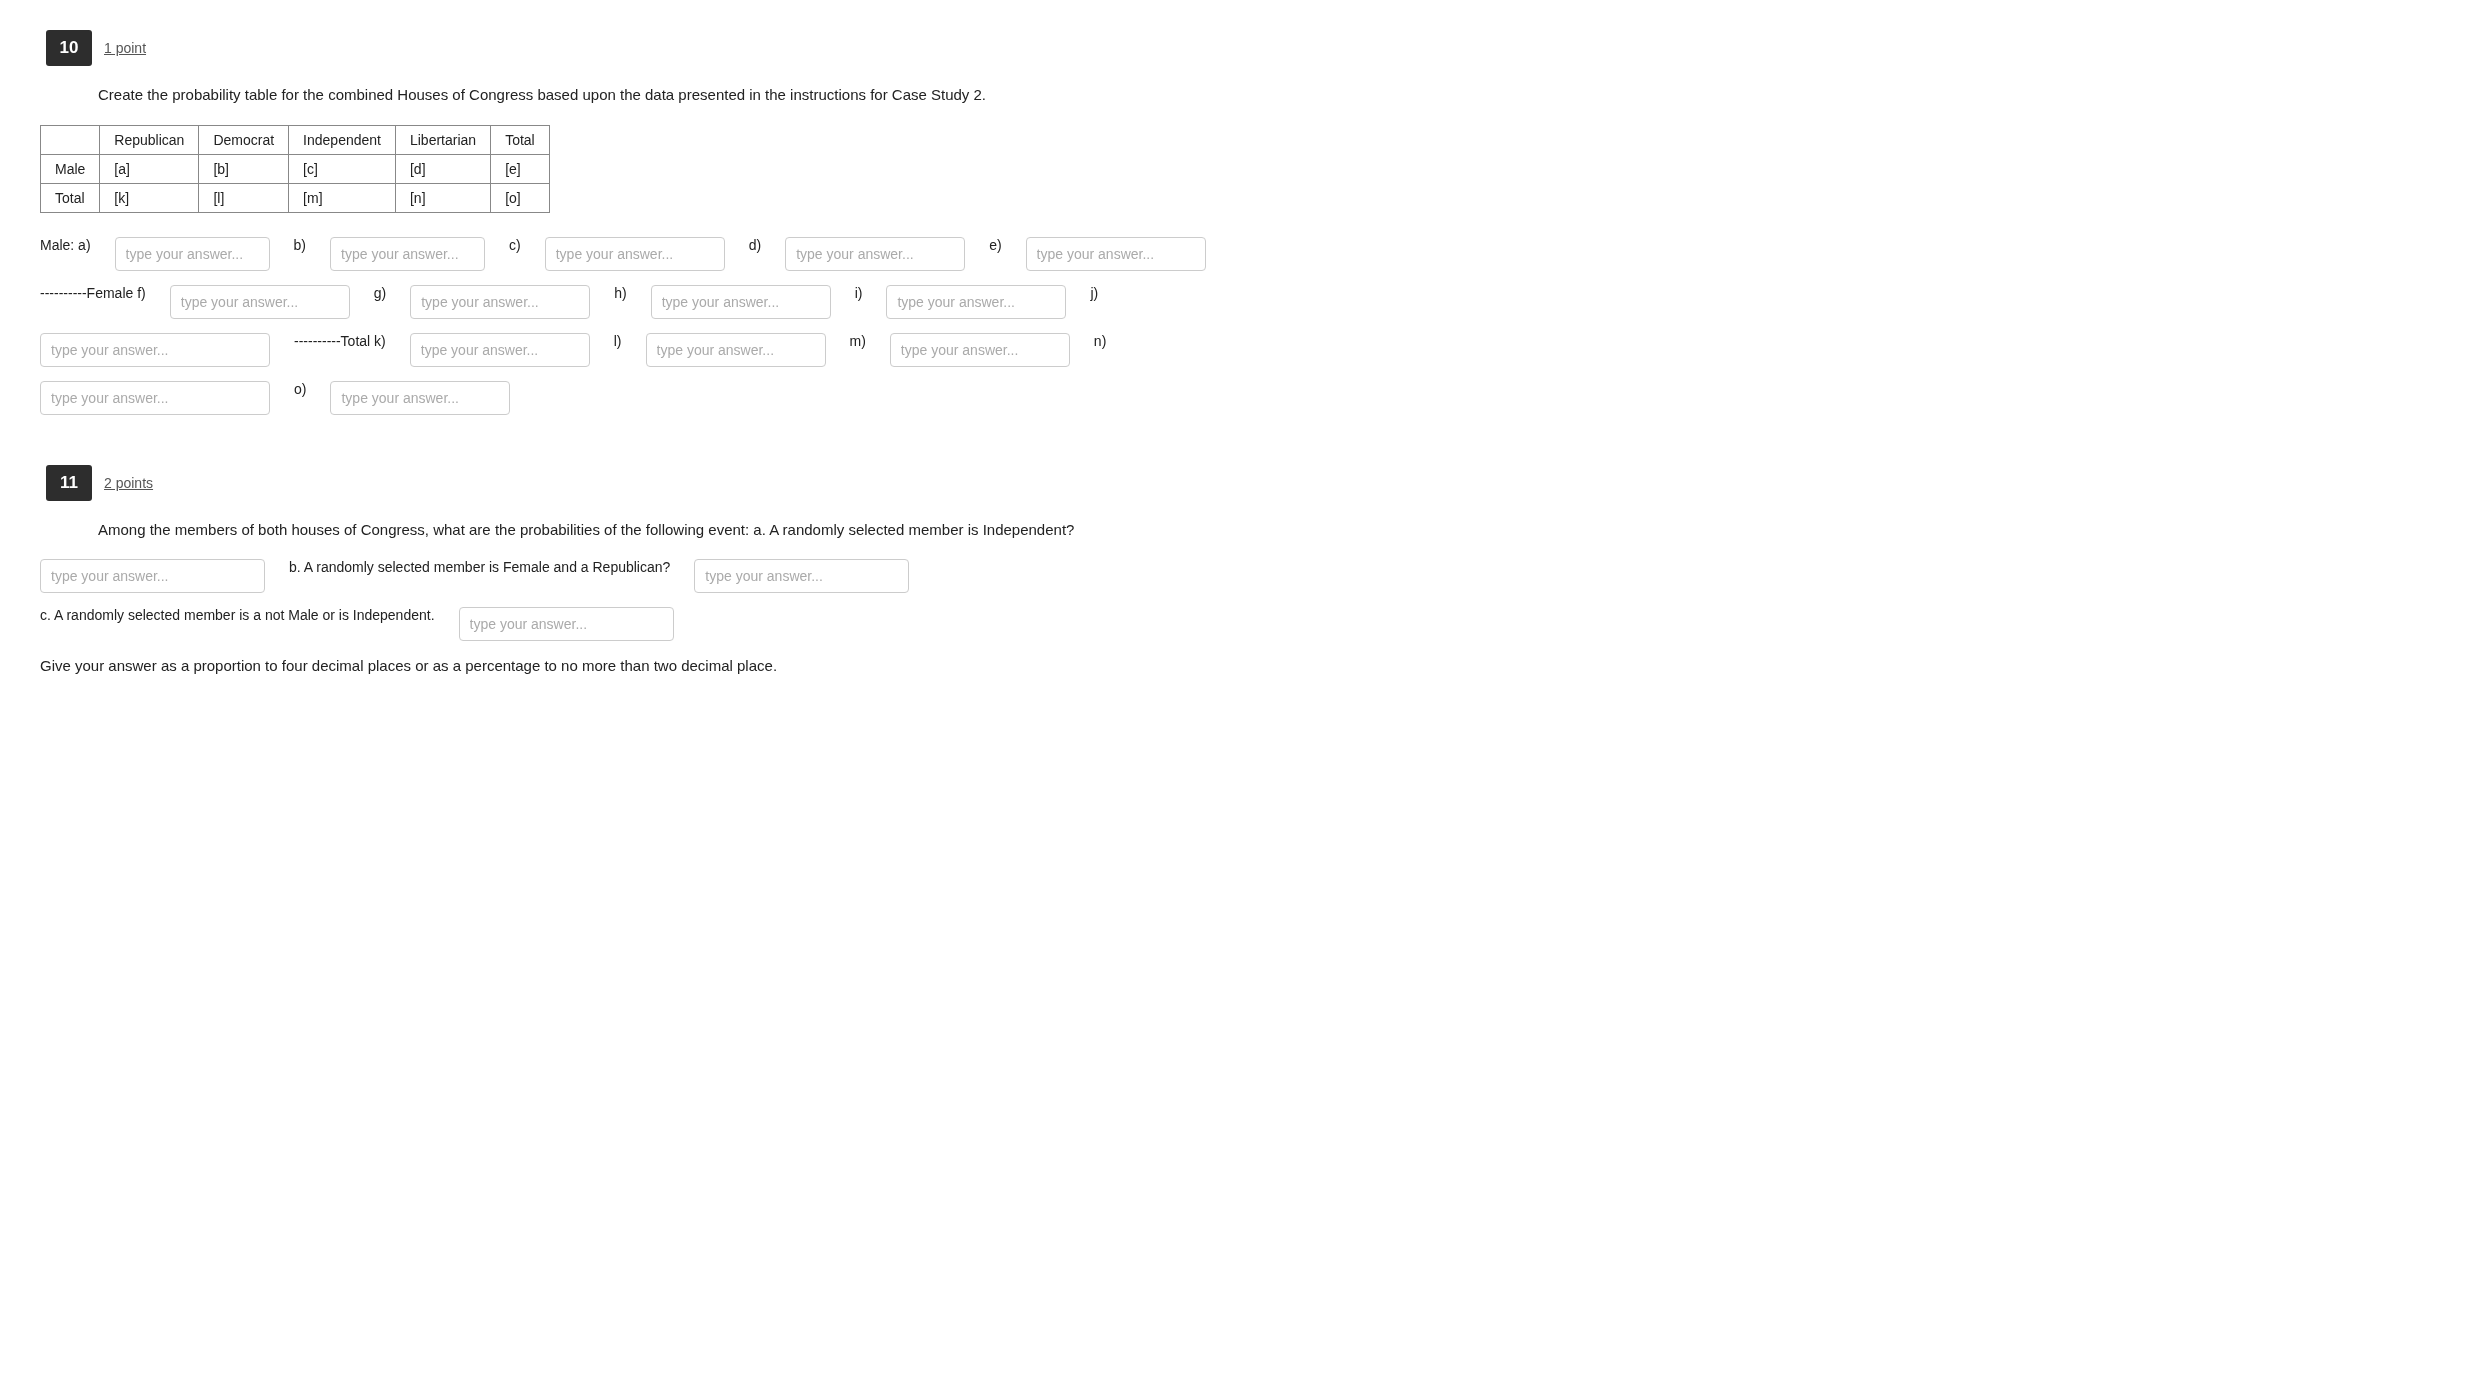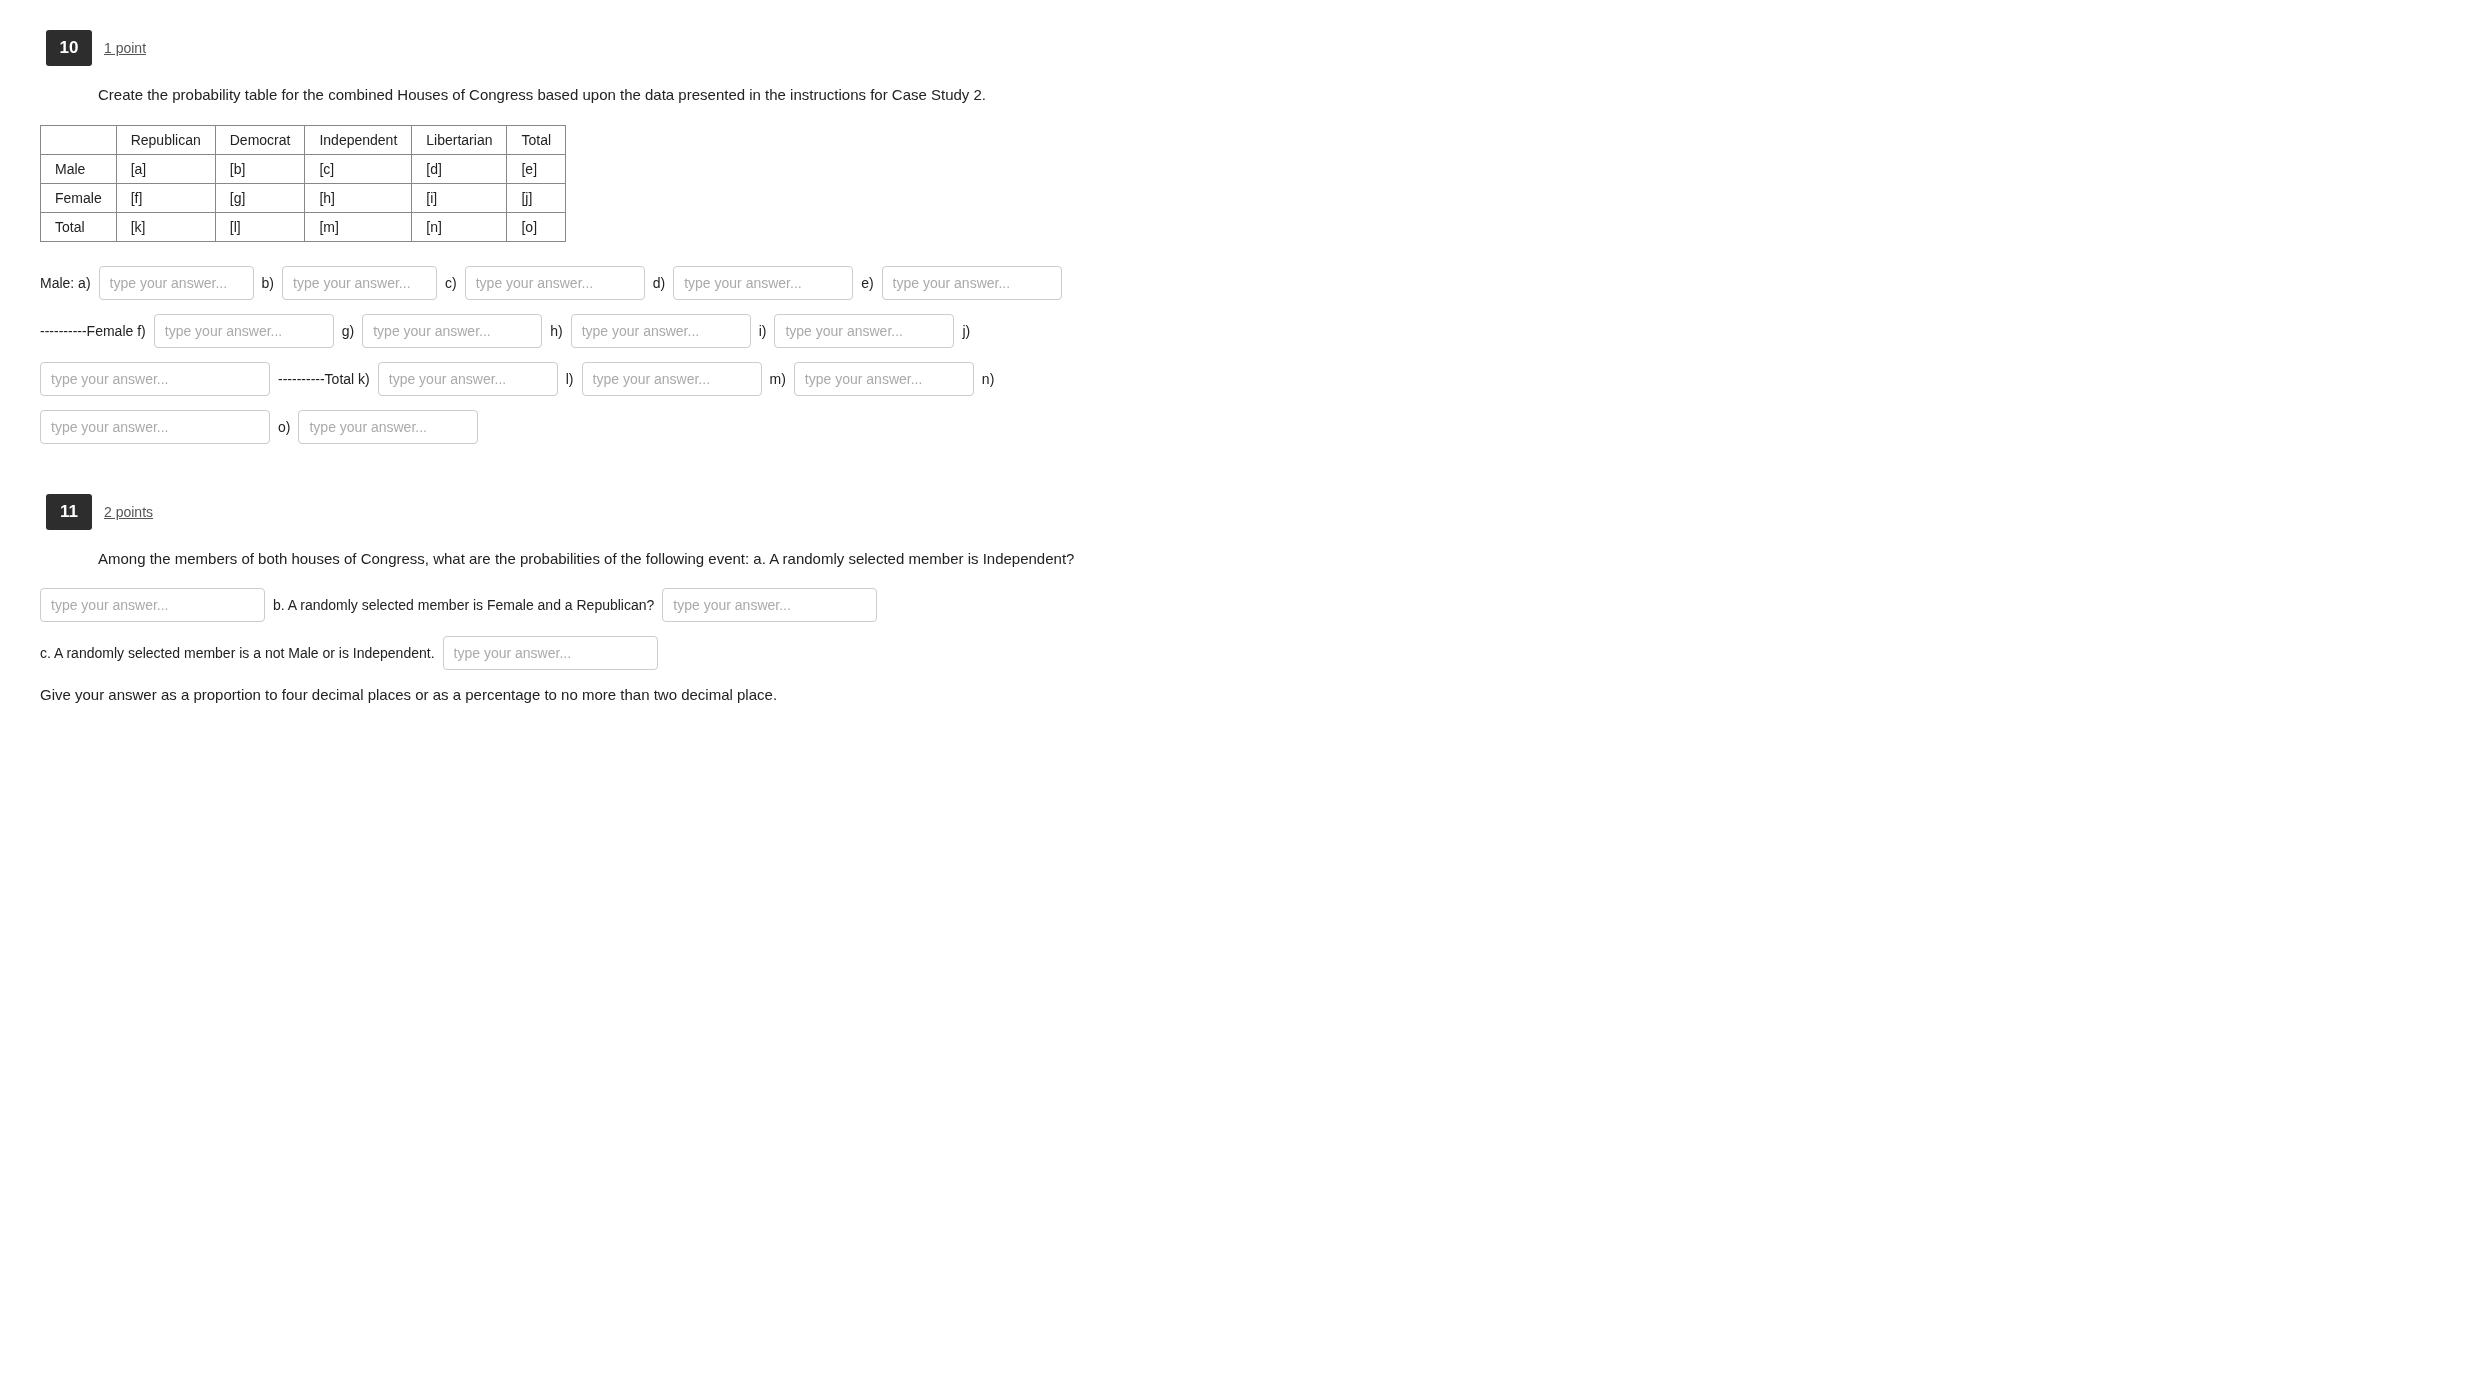--- a/index.html
+++ b/index.html
@@ -92,23 +92,22 @@
       outline: none;
     }
 
     .answer-input::placeholder {
       color: #aaa;
     }
 
     
     .answer-row {
       display: flex;
-      align-items: center;
       flex-wrap: wrap;
-      gap: 8px;
+      gap: 24px;
       margin-bottom: 14px;
     }
 
     .answer-label {
       font-size: 14px;
       color: #222;
       white-space: nowrap;
     }
 
     
@@ -150,28 +149,20 @@
         <tbody>
           <tr>
             <td>Male</td>
             <td>[a]</td>
             <td>[b]</td>
             <td>[c]</td>
             <td>[d]</td>
             <td>[e]</td>
           </tr>
           <tr>
-            <td>Female</td>
-            <td>[f]</td>
-            <td>[g]</td>
-            <td>[h]</td>
-            <td>[i]</td>
-            <td>[j]</td>
-          </tr>
-          <tr>
             <td>Total</td>
             <td>[k]</td>
             <td>[l]</td>
             <td>[m]</td>
             <td>[n]</td>
             <td>[o]</td>
           </tr>
         </tbody>
       </table>
 

